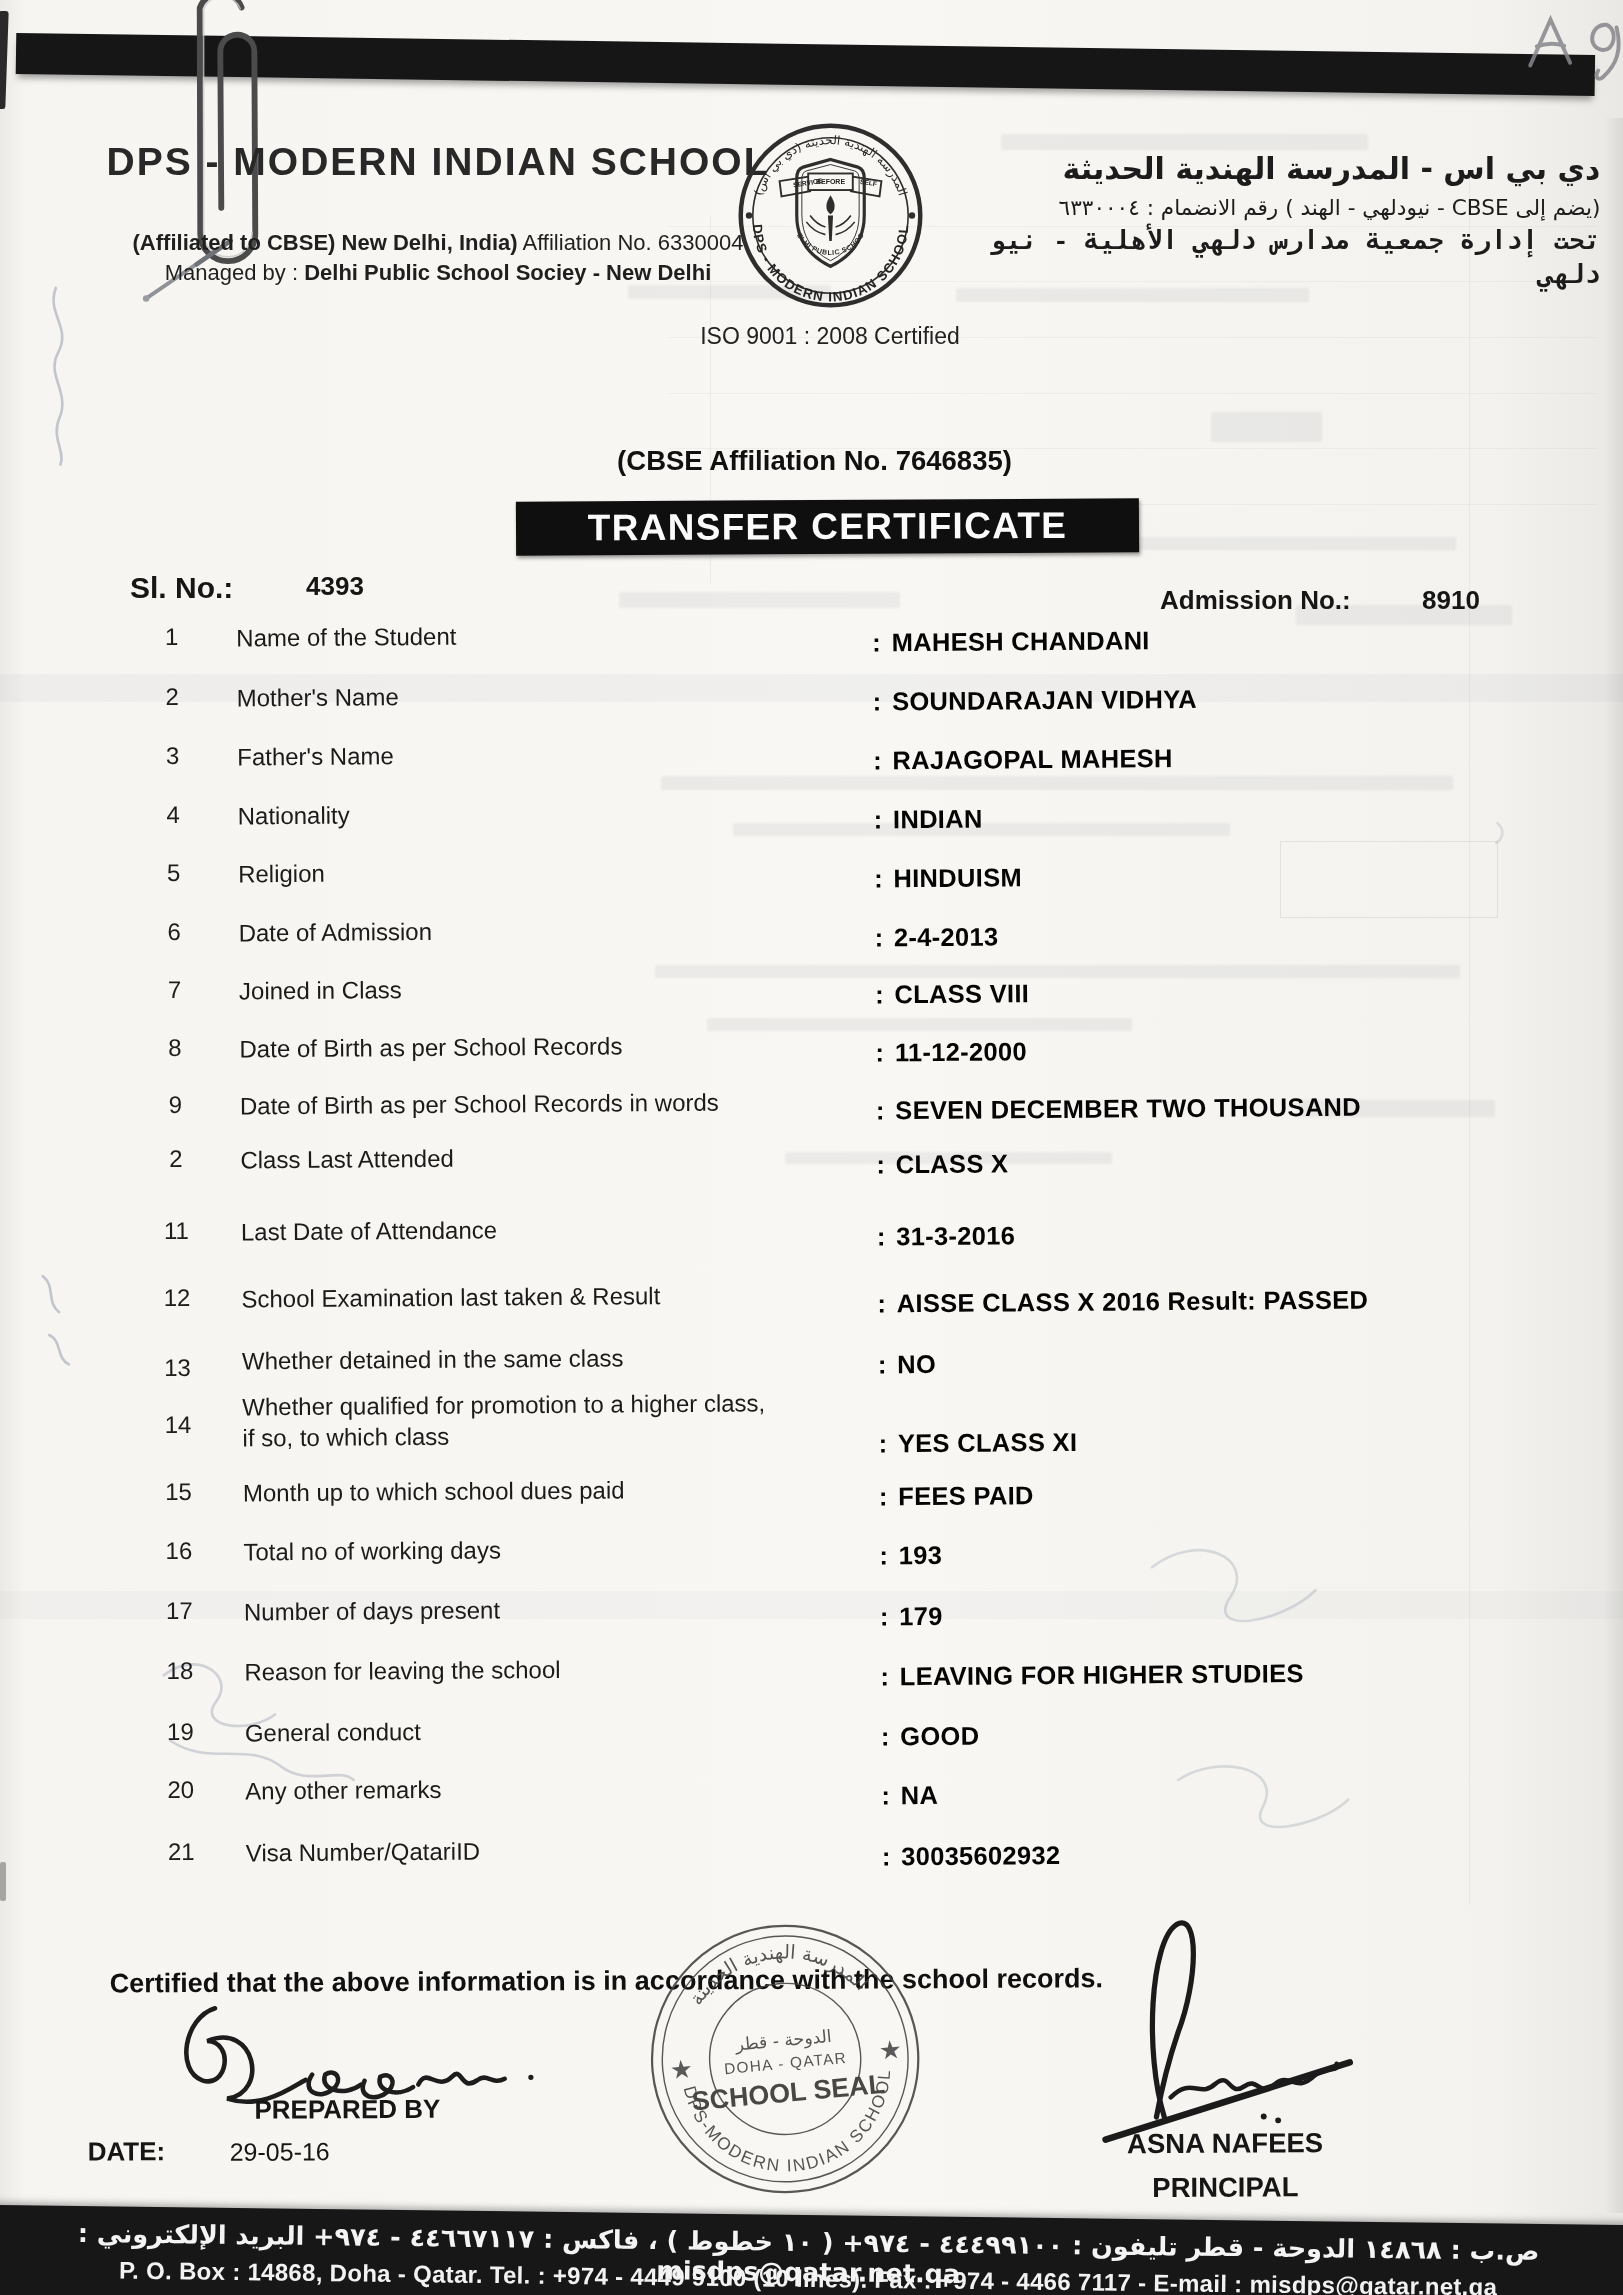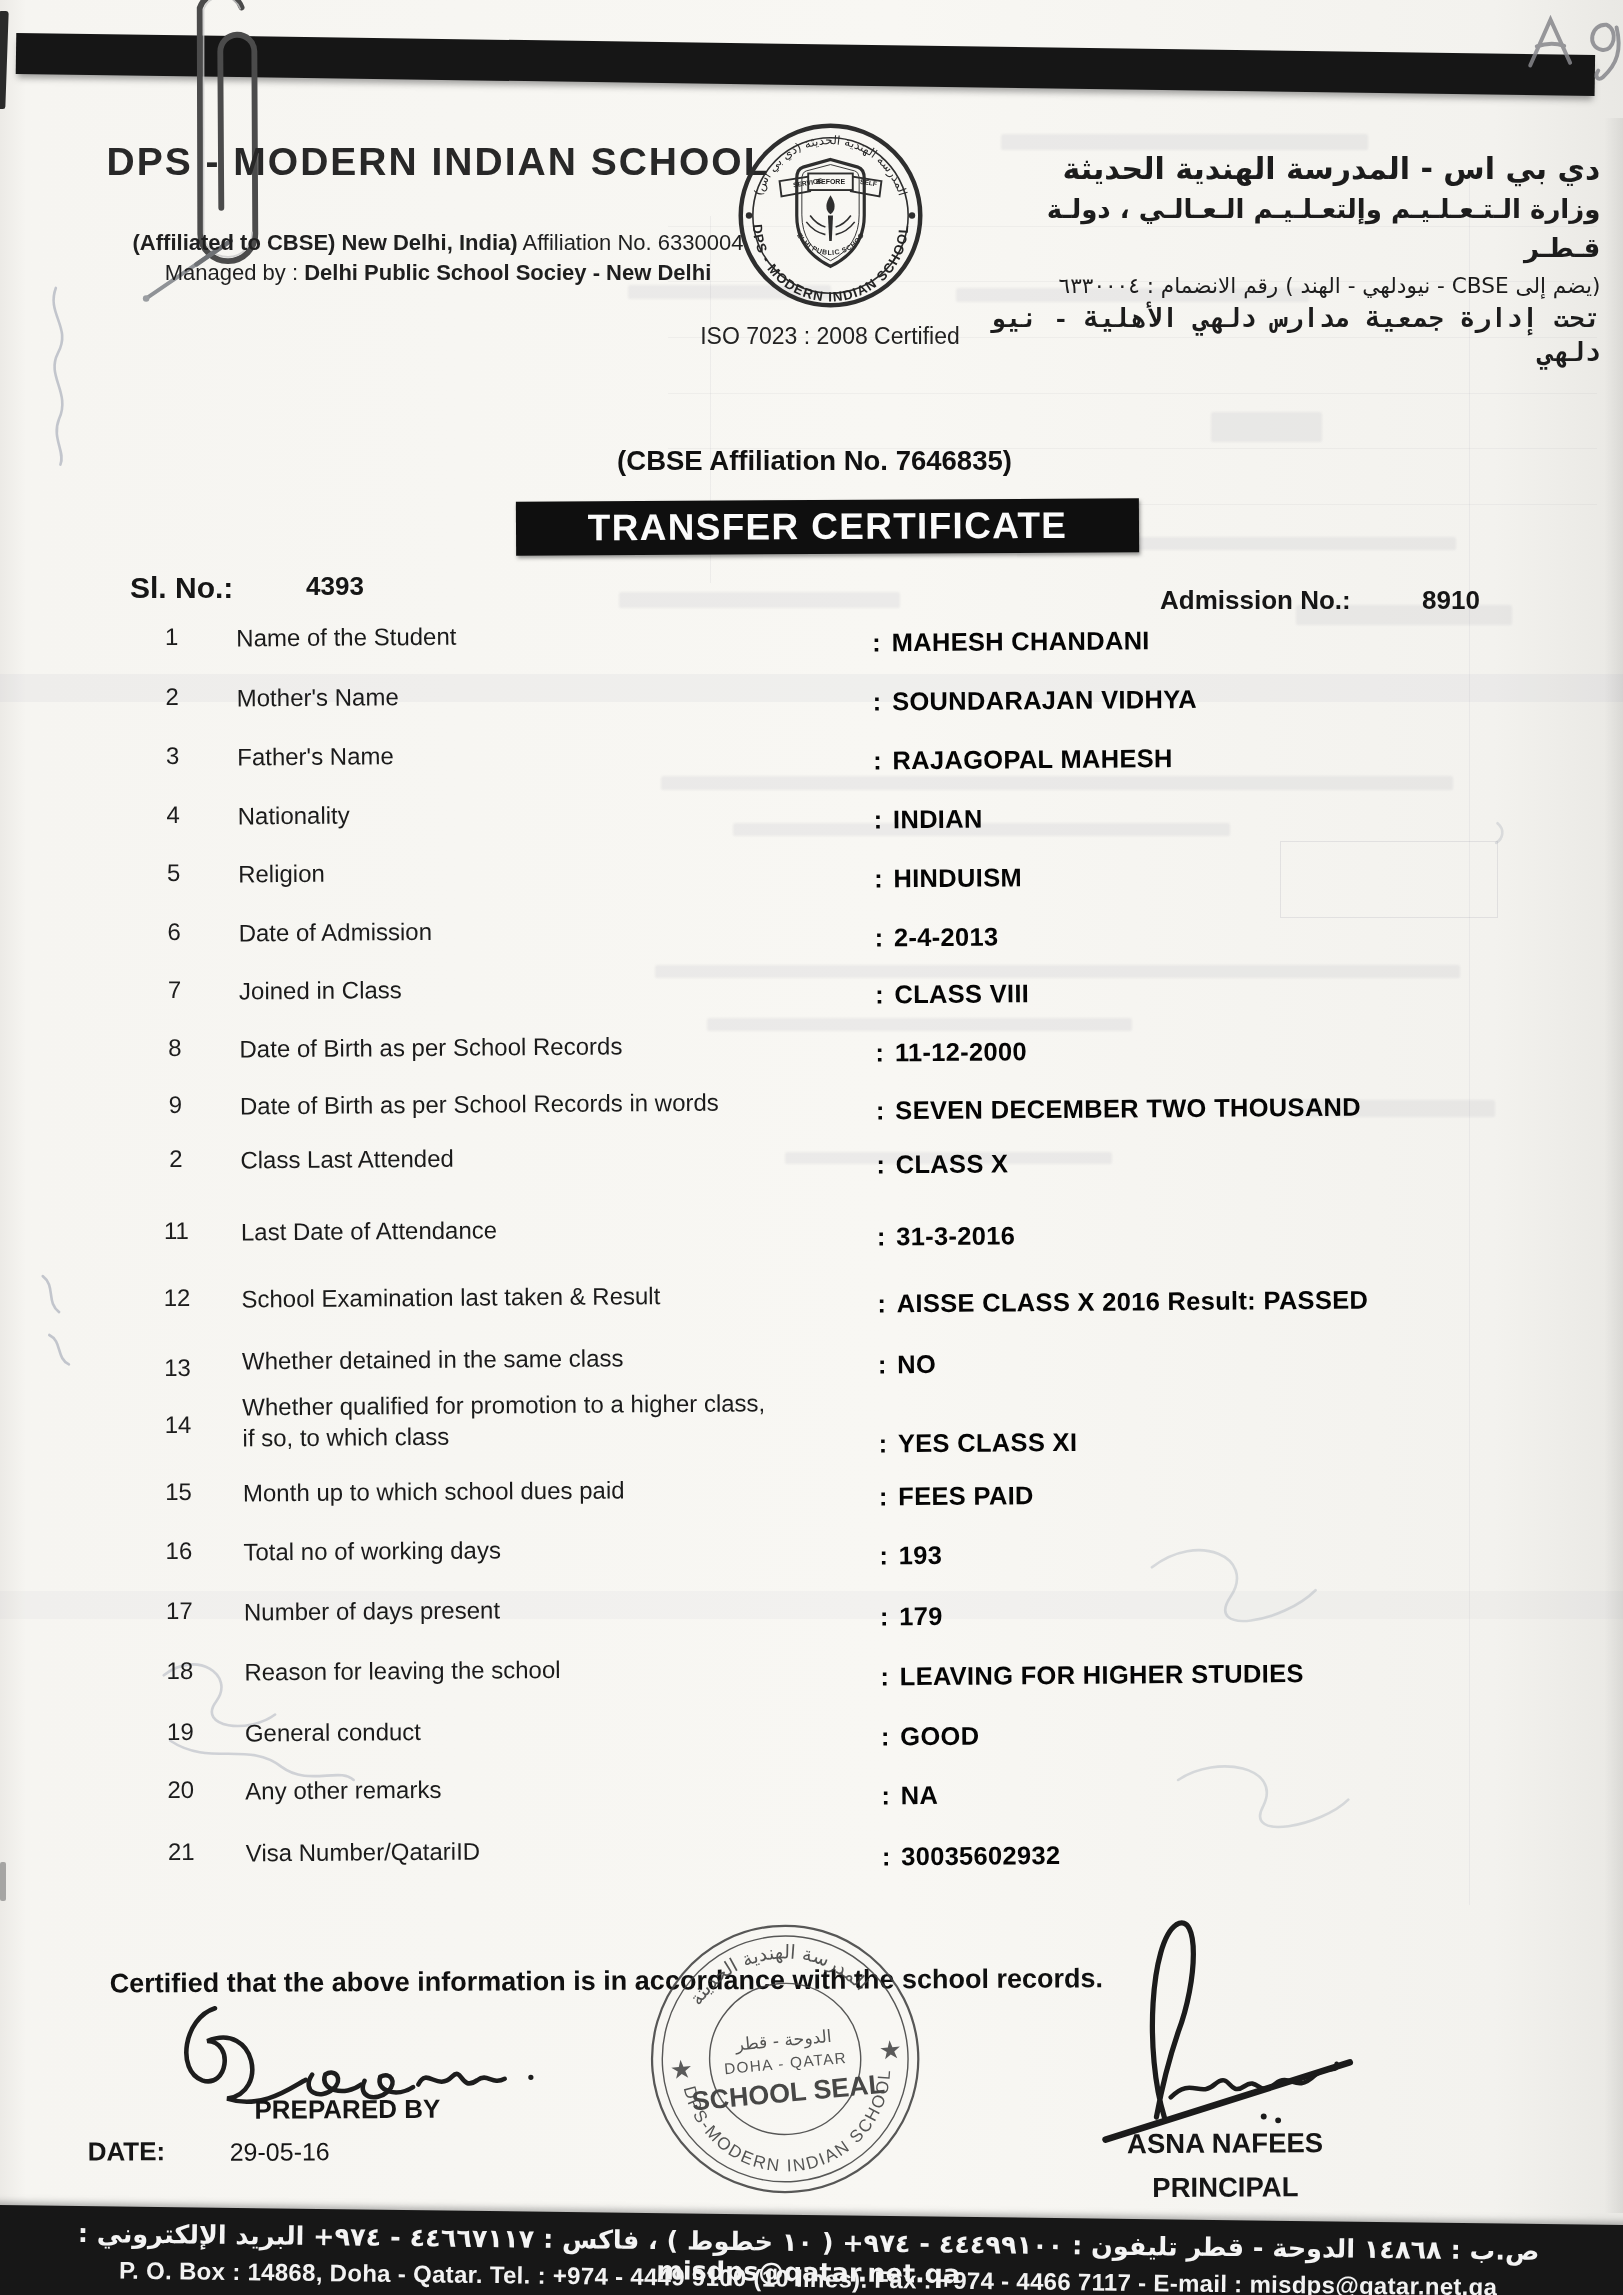--- a/index.html
+++ b/index.html
@@ -133,25 +133,24 @@
     <circle cx="223" cy="456" r="5" fill="#9a9da1"></circle>
   </svg>
 
   <div class="abs school-name">DPS - MODERN INDIAN SCHOOL</div>
   <div class="abs hdr-sub sub2">
     <b>(Affiliated to CBSE) New Delhi, India)</b><span> Affiliation No. 6330004</span>
   </div>
   <div class="abs hdr-sub sub3">
     <span>Managed by : </span><b>Delhi Public School Sociey - New Delhi</b>
   </div>
-  <div class="abs iso">ISO 7023 : 2008 Certified</div>
+  <div class="abs iso">ISO 9001 : 2008 Certified</div>
 
   <div class="abs arabic-block">
     <div class="ar1">دي بي اس - المدرسة الهندية الحديثة</div>
-    <div class="ar2">وزارة الـتـعـلـيـم وإلتعـلـيـم الـعـالـي ، دولـة قـطـر</div>
     <div class="ar3">(يضم إلى CBSE - نيودلهي - الهند ) رقم الانضمام : ٦٣٣٠٠٠٤</div>
     <div class="ar4">تحت إدارة جمعية مدارس دلهي الأهلية - نيو دلهي</div>
   </div>
 
   <svg class="abs" style="left:735px;top:120px" width="191" height="191" viewBox="0 0 300 300">
     <g stroke="#2e2e2e" fill="none">
       <circle cx="150" cy="150" r="141" stroke-width="7"></circle>
       <circle cx="150" cy="150" r="122" stroke-width="2.5"></circle>
       <circle cx="22" cy="150" r="5" fill="#2e2e2e" stroke="none"></circle>
       <circle cx="278" cy="150" r="5" fill="#2e2e2e" stroke="none"></circle>

